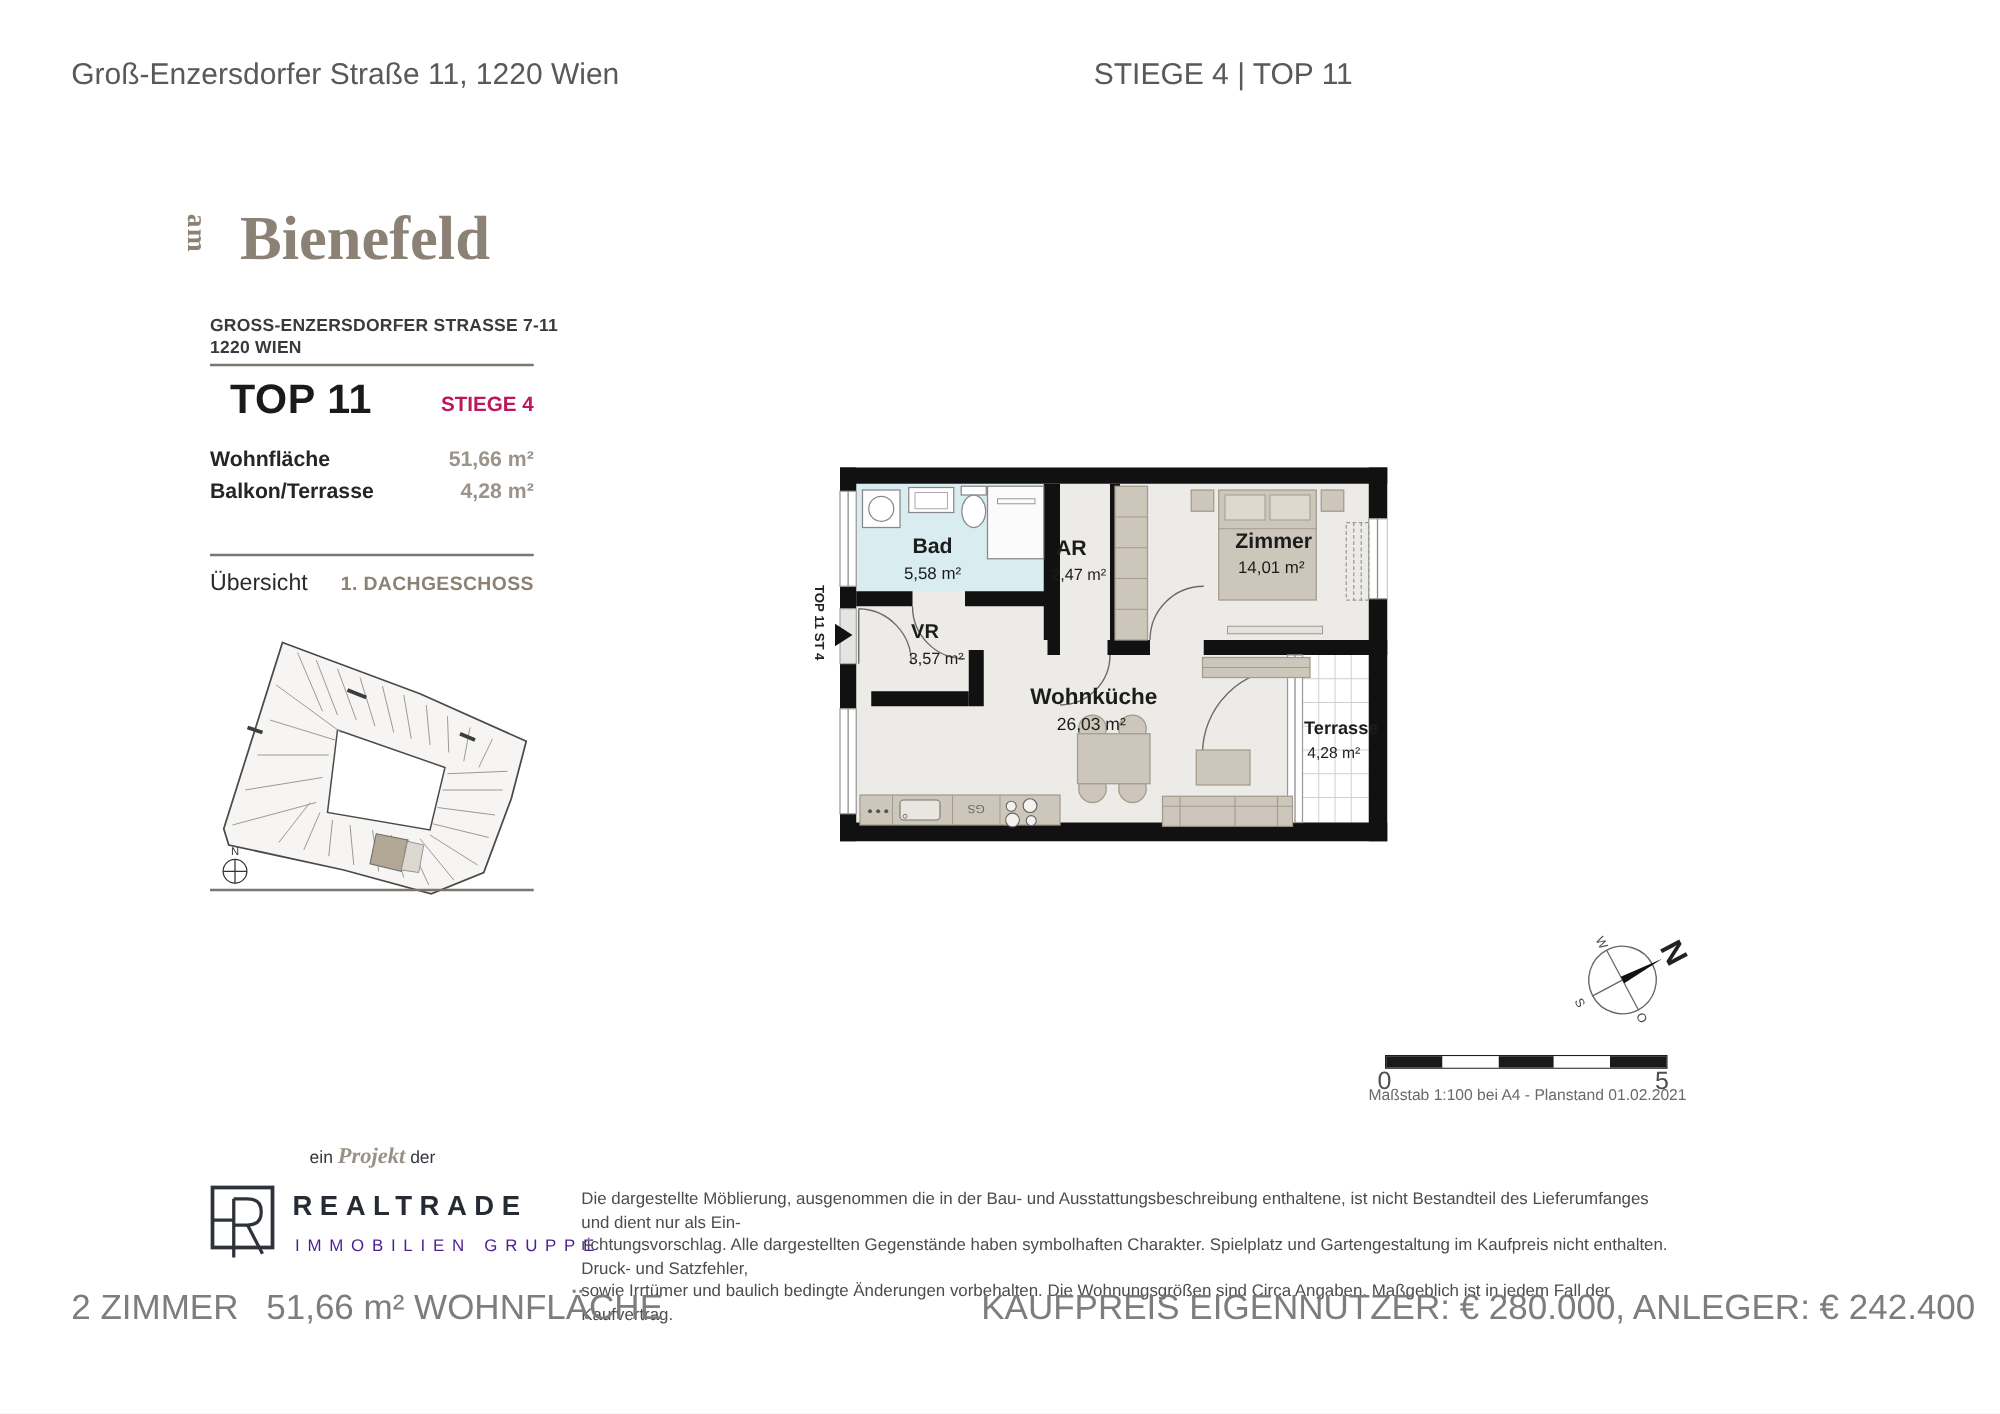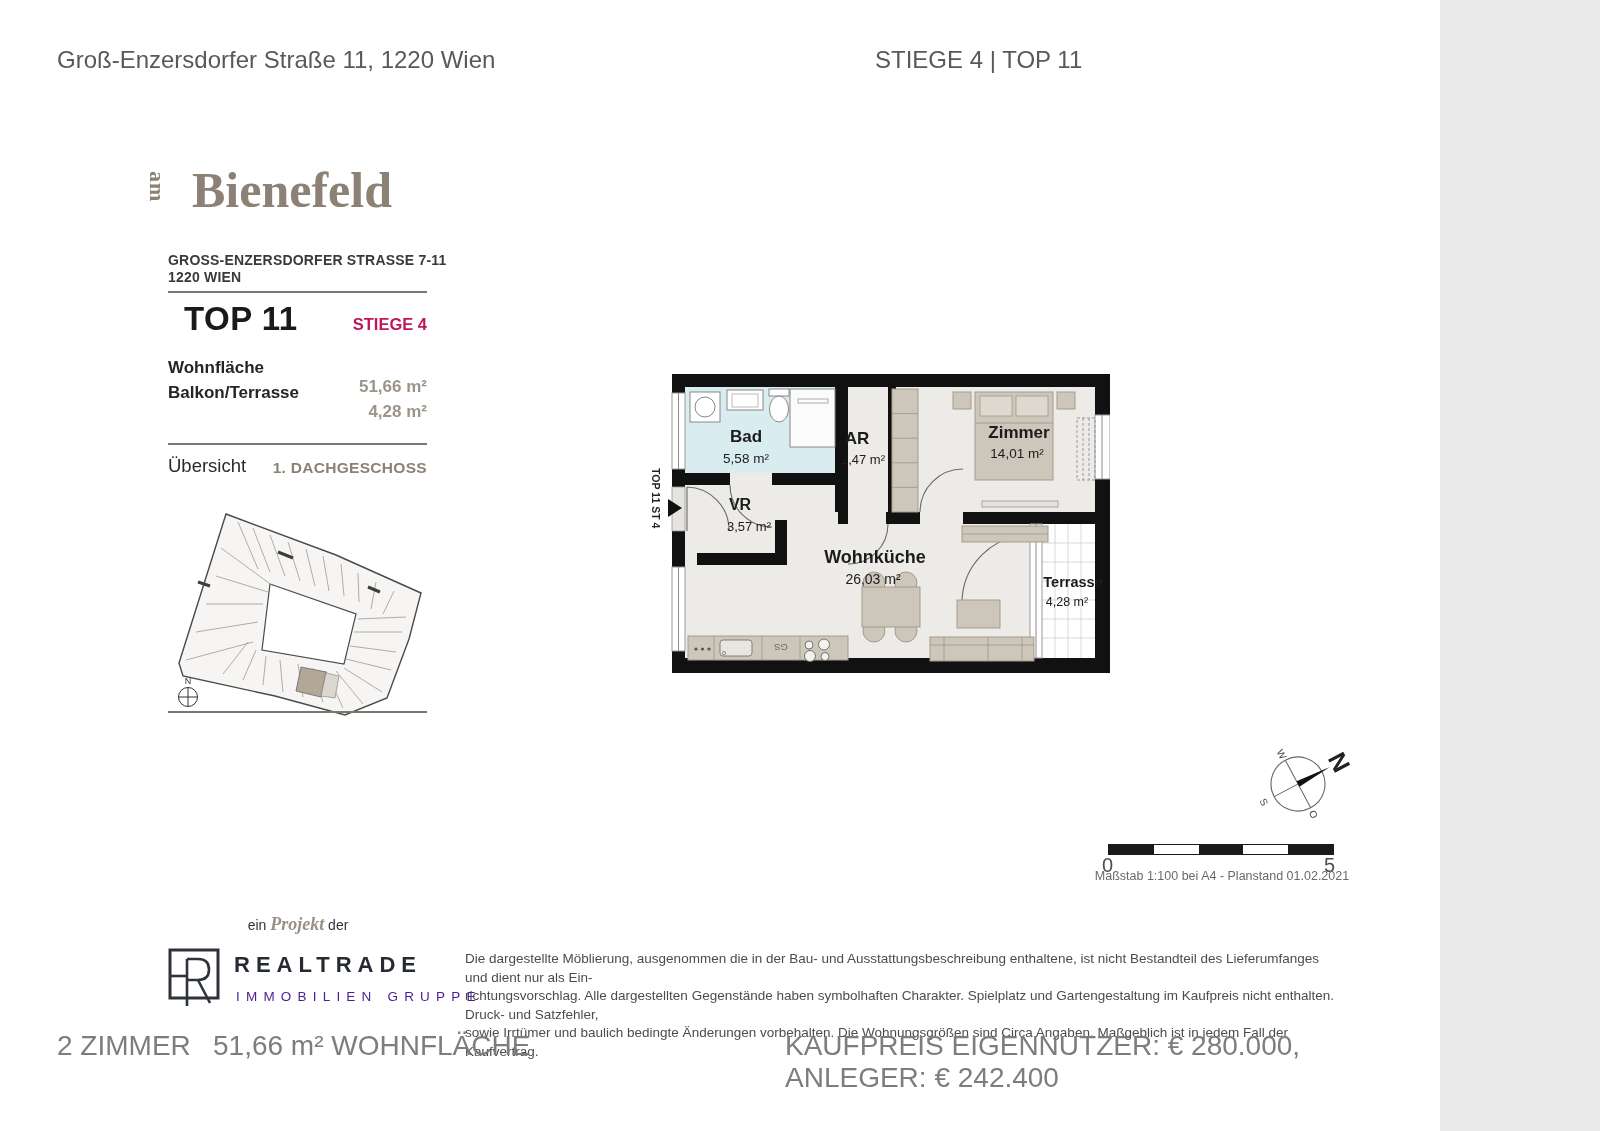--- a/index.html
+++ b/index.html
@@ -1,28 +1,28 @@
 <!DOCTYPE html>
 <html><head>
 <meta charset="utf-8">
 <style>
   html,body{margin:0;padding:0;background:#e9e9e9;}
-  .page{position:relative;width:1440px;height:1131px;background:#ffffff;overflow:hidden;
+  .page{position:relative;width:1600px;height:1131px;background:#ffffff;overflow:hidden;
         font-family:"Liberation Sans",sans-serif;}
   .abs{position:absolute;}
   .hdr{font-size:24px;color:#58595b;letter-spacing:0px;}
   .rule{position:absolute;height:2px;background:#7b766e;}
   .brand-name{font-family:"Liberation Serif",serif;font-weight:bold;color:#8b8275;font-size:50px;line-height:1;}
   .brand-am{font-family:"Liberation Serif",serif;font-weight:bold;color:#8b8275;font-size:22px;
             transform:rotate(90deg);transform-origin:left top;display:inline-block;letter-spacing:1px;}
   .brand-addr{font-size:14px;font-weight:bold;color:#3a3a3a;line-height:17px;letter-spacing:.2px;}
   .top-title{font-size:33px;font-weight:800;color:#1a1a1a;letter-spacing:.5px;}
   .stiege{font-size:16.5px;font-weight:bold;color:#be185d;}
   .rowlbl{font-size:17px;font-weight:bold;color:#252525;}
-  .rowval{font-size:17px;font-weight:bold;color:#9c948a;margin-top:19px;}
+  .rowval{font-size:17px;font-weight:bold;color:#9c948a;}
   .uebers{font-size:18.5px;color:#2b2b2b;}
   .dach{font-size:15.5px;font-weight:bold;color:#8b8275;letter-spacing:.3px;}
   .disc{font-size:13.5px;color:#4c4c4c;line-height:18.5px;}
   .footer-txt{font-size:28px;color:#7d7d7d;}
   .proj{font-size:14px;color:#33363b;}
   .proj .it{font-family:"Liberation Serif",serif;font-style:italic;font-weight:bold;color:#9a9186;font-size:18px;}
   .rt-name{font-size:22px;color:#262b33;letter-spacing:6px;font-weight:700;}
   .rt-sub{font-size:13.5px;color:#4c1d95;letter-spacing:6.2px;margin-top:4px;}
   .scalebar{position:absolute;left:1108px;top:844px;width:224px;height:9px;border:1px solid #1a1a1a;display:flex;}
   .scalebar div{flex:1;}

